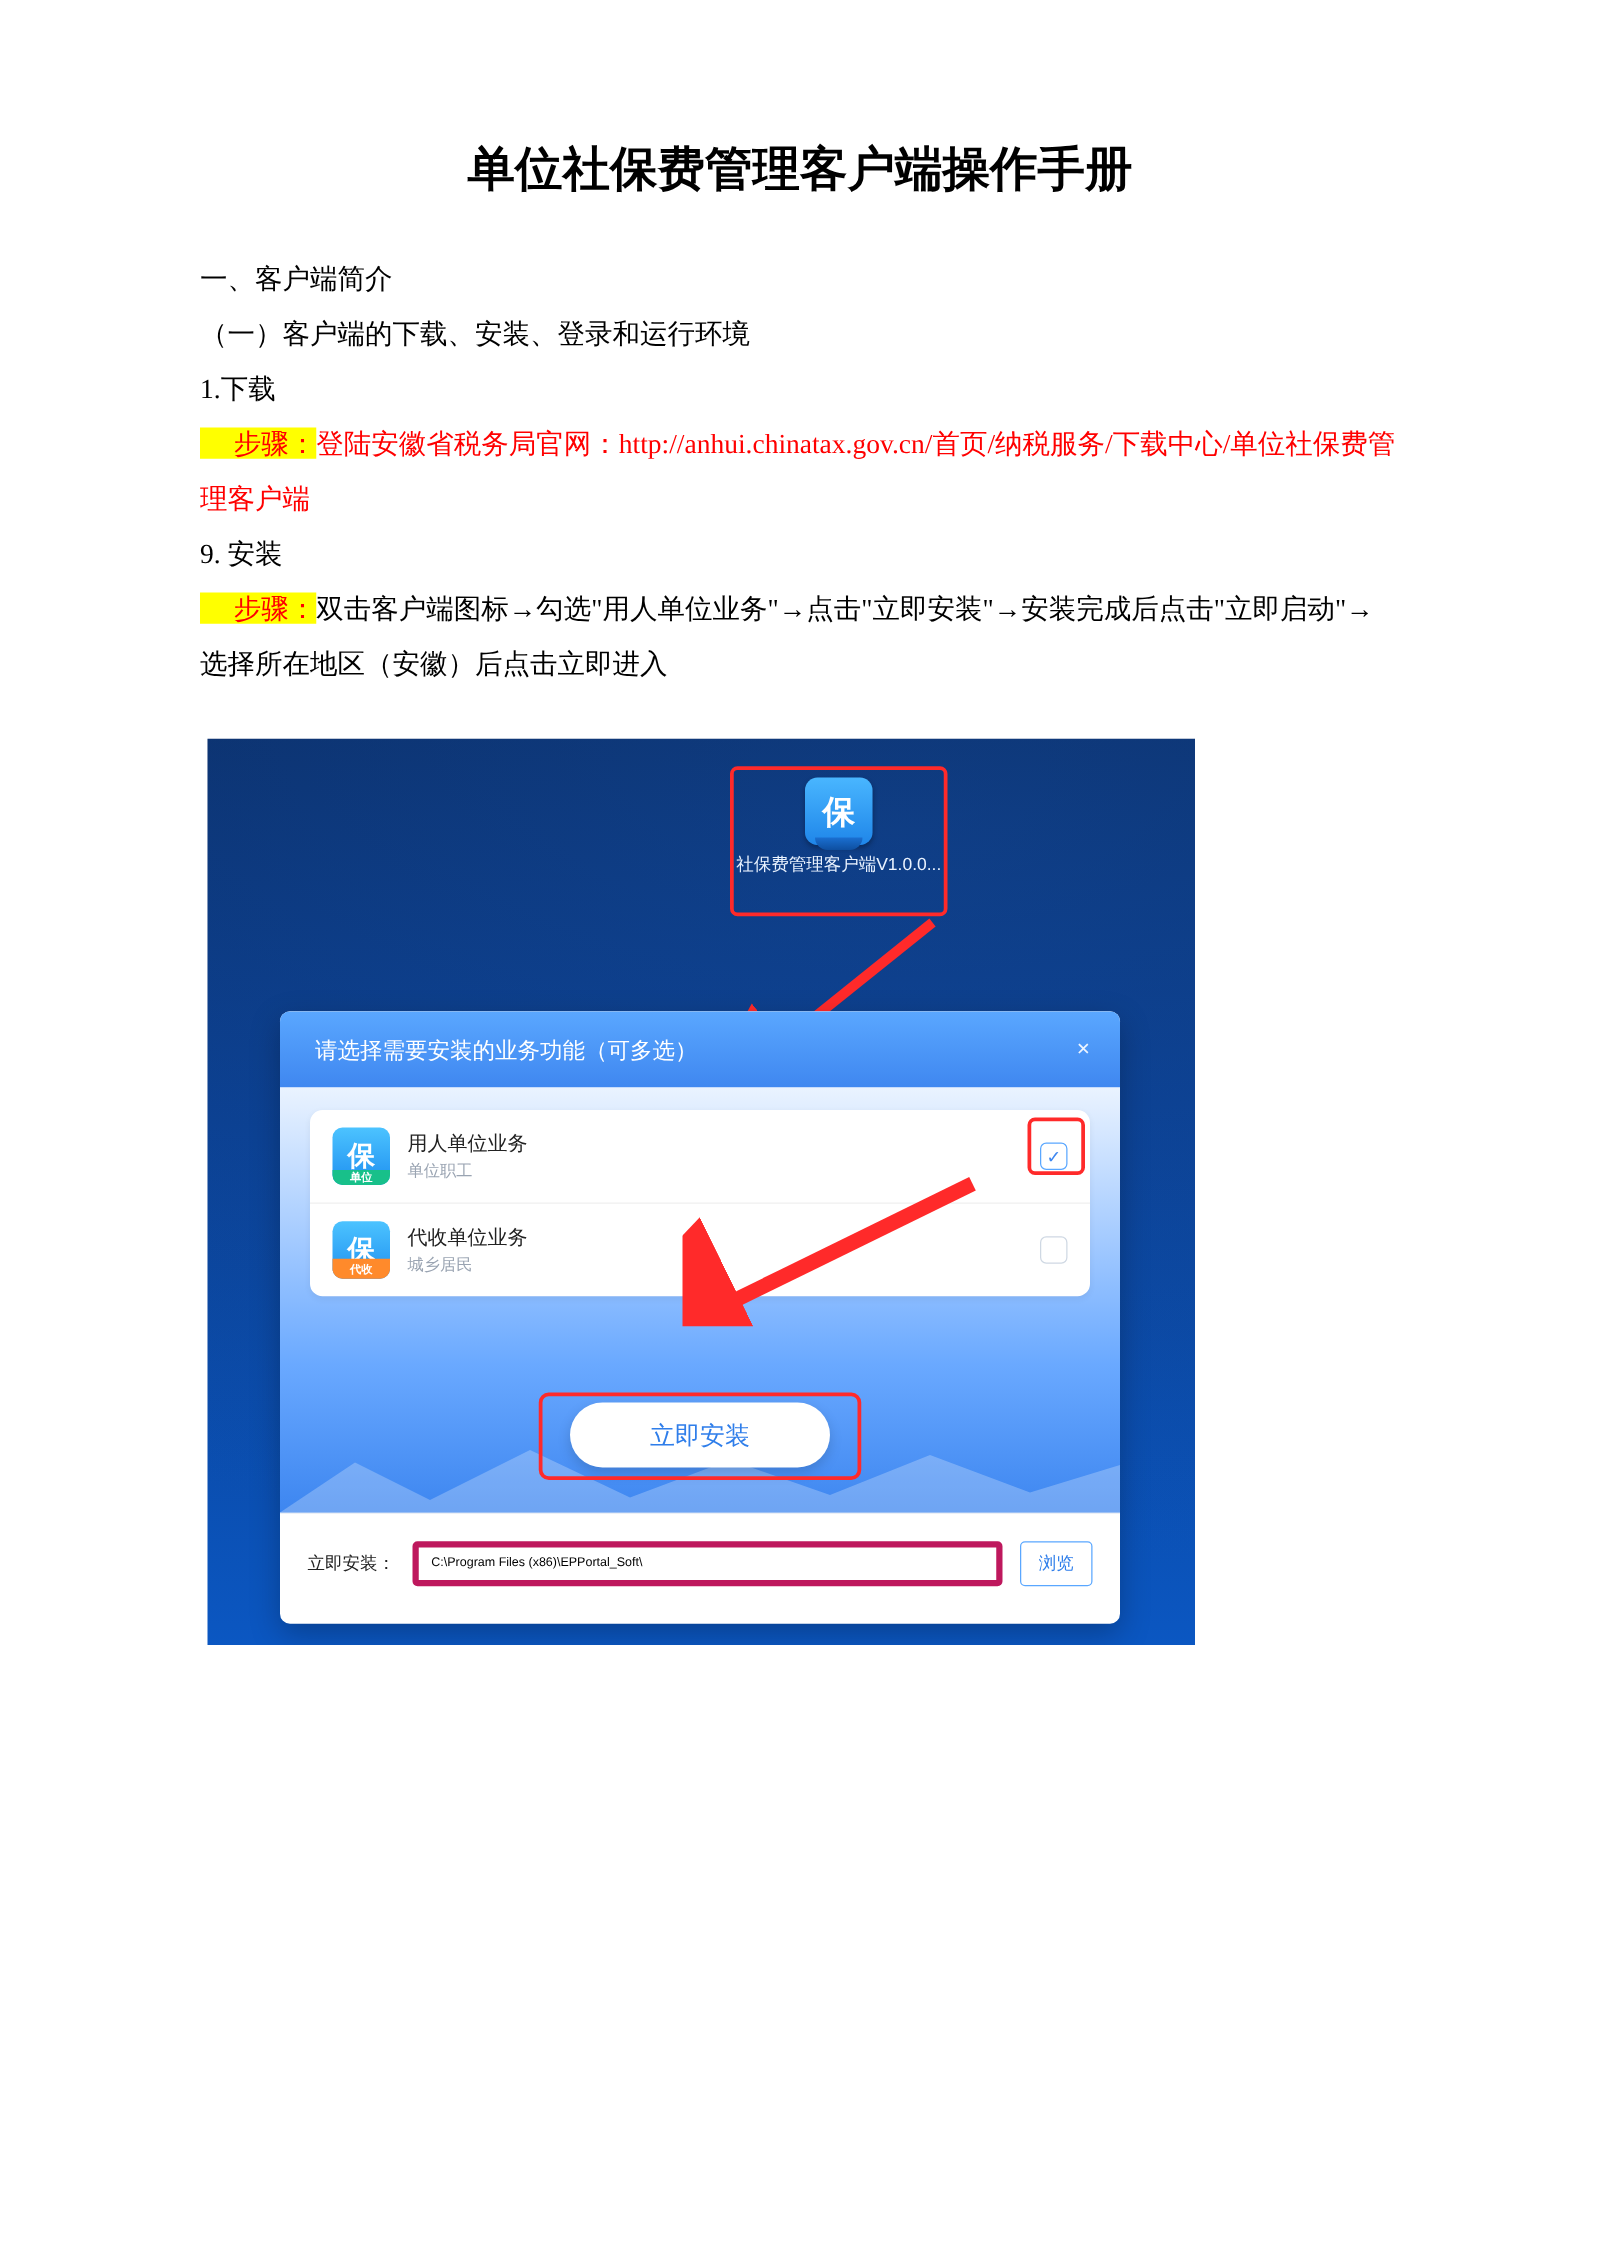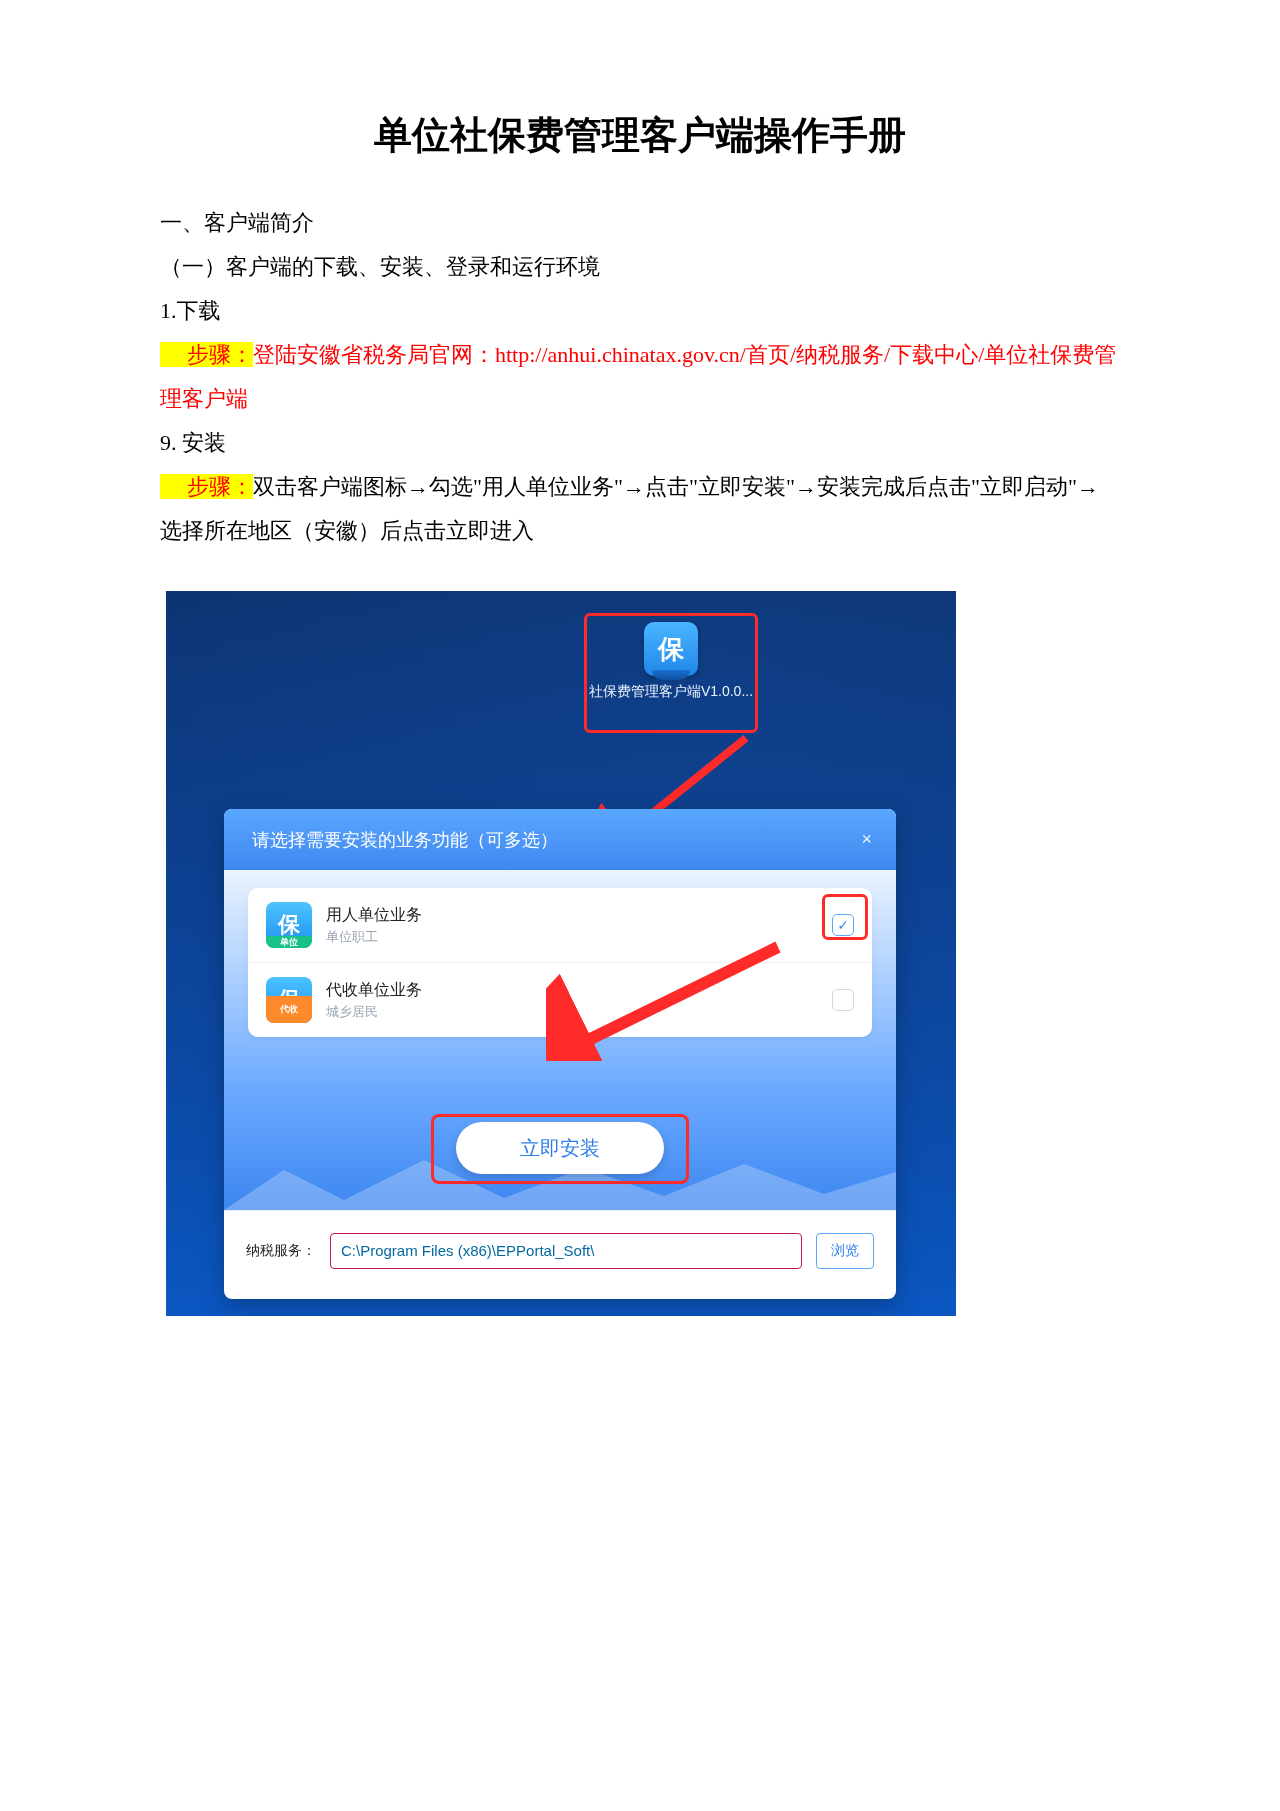--- a/index.html
+++ b/index.html
@@ -128,21 +128,21 @@
     margin-right: 14px;
     position:relative;
   }
   .opt-icon.blue { background: linear-gradient(180deg,#4cc3ff,#1e8ff0); }
   .opt-icon .band-green{
     position:absolute; bottom:0; left:0; right:0; height:12px;
     background:#18c08a; border-radius:0 0 8px 8px;
     font-size:9px; color:#fff; display:flex; align-items:center; justify-content:center;
   }
   .opt-icon .band-orange{
-    position:absolute; bottom:0; left:0; right:0; height:27px;
+    position:absolute; bottom:0; left:0; right:0; height:16px;
     background:#ff8a2b; border-radius:0 0 8px 8px;
     font-size:9px; color:#fff; display:flex; align-items:center; justify-content:center;
   }
   .opt-text .t1 { font-size:16px; color:#222; }
   .opt-text .t2 { font-size:13px; color:#9aa4b2; margin-top:2px; }
   .opt-check {
     margin-left:auto;
     width:22px; height:22px;
     border: 1.5px solid #5aa7ff;
     border-radius:5px;
@@ -195,25 +195,25 @@
     background:#ffffff;
     border-top: 1px solid #e6ecf4;
     display:flex; align-items:center;
     padding: 0 22px;
     gap: 14px;
     font-family:"Microsoft YaHei",sans-serif;
   }
   .foot-label { font-size:14px; color:#222; white-space:nowrap;}
   .foot-input {
     flex:1; height:36px;
-    border:1px solid #be185d;
+    border:5px solid #be185d;
     border-radius:4px;
     padding: 0 10px;
-    font-size:15px;
-    color:#0369a1;
+    font-size:10px;
+    color:#000000;
     background:#fff;
   }
   .foot-btn {
     height:36px; padding:0 14px;
     border:1px solid #5aa7ff; color:#2f7eea; background:#fff;
     border-radius:4px; font-size:14px;
   }
 </style>
 </head>
 <body>
@@ -287,21 +287,21 @@
 
         <svg class="mountains" viewBox="0 0 672 60" preserveAspectRatio="none">
           <path d="M0,60 L60,20 L120,50 L200,10 L280,48 L360,18 L440,46 L520,14 L600,44 L672,22 L672,60 Z" fill="#ffffff"></path>
         </svg>
 
         <div class="install-btn">立即安装</div>
         <div class="install-ring"></div>
       </div>
 
       <div class="panel-foot">
-        <span class="foot-label">纳税服务：</span>
+        <span class="foot-label">立即安装：</span>
         <input class="foot-input" value="C:\Program Files (x86)\EPPortal_Soft\" style="">
         <button class="foot-btn">浏览</button>
       </div>
     </div>
 
     <svg class="arrow2" viewBox="0 0 240 120">
       <defs>
         <marker id="ah2" markerWidth="16" markerHeight="16" refX="2" refY="6" orient="auto">
           <path d="M0,0 L16,6 L0,12 Z" fill="#ff2a2a"></path>
         </marker>

